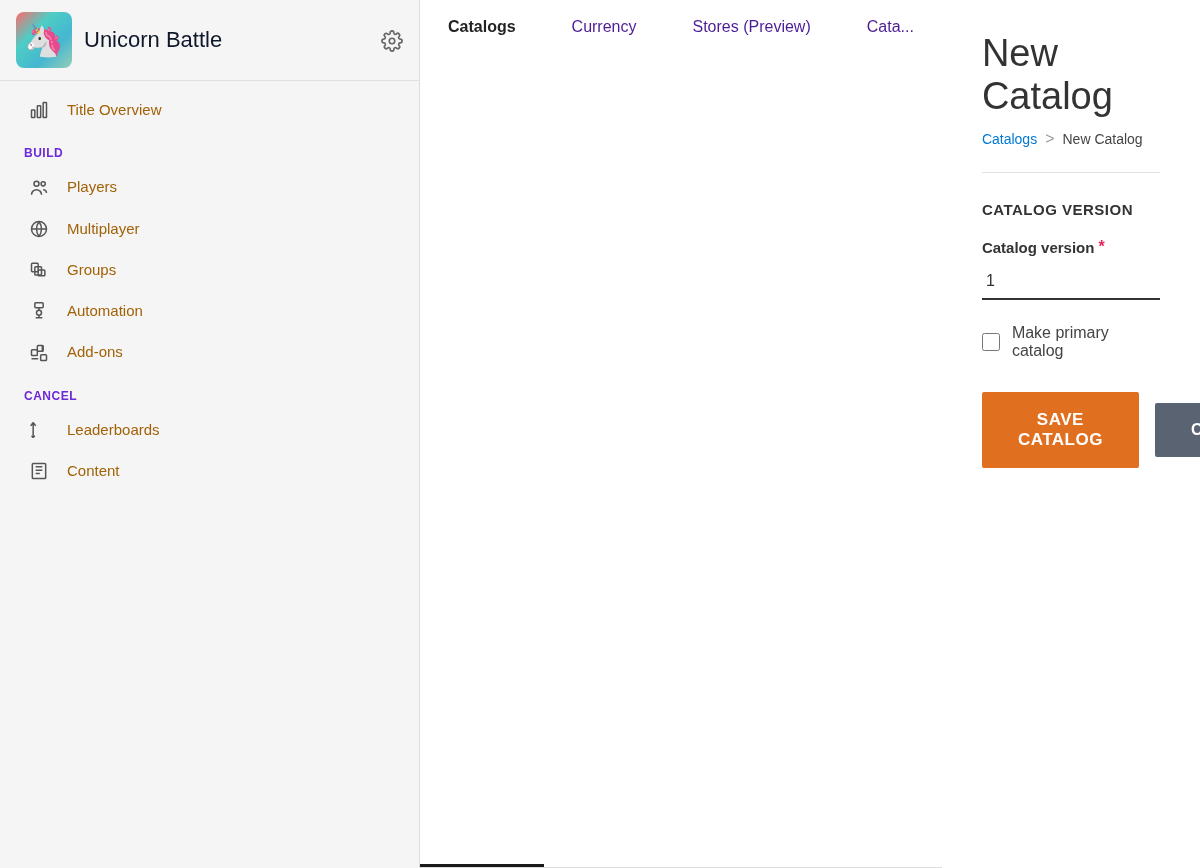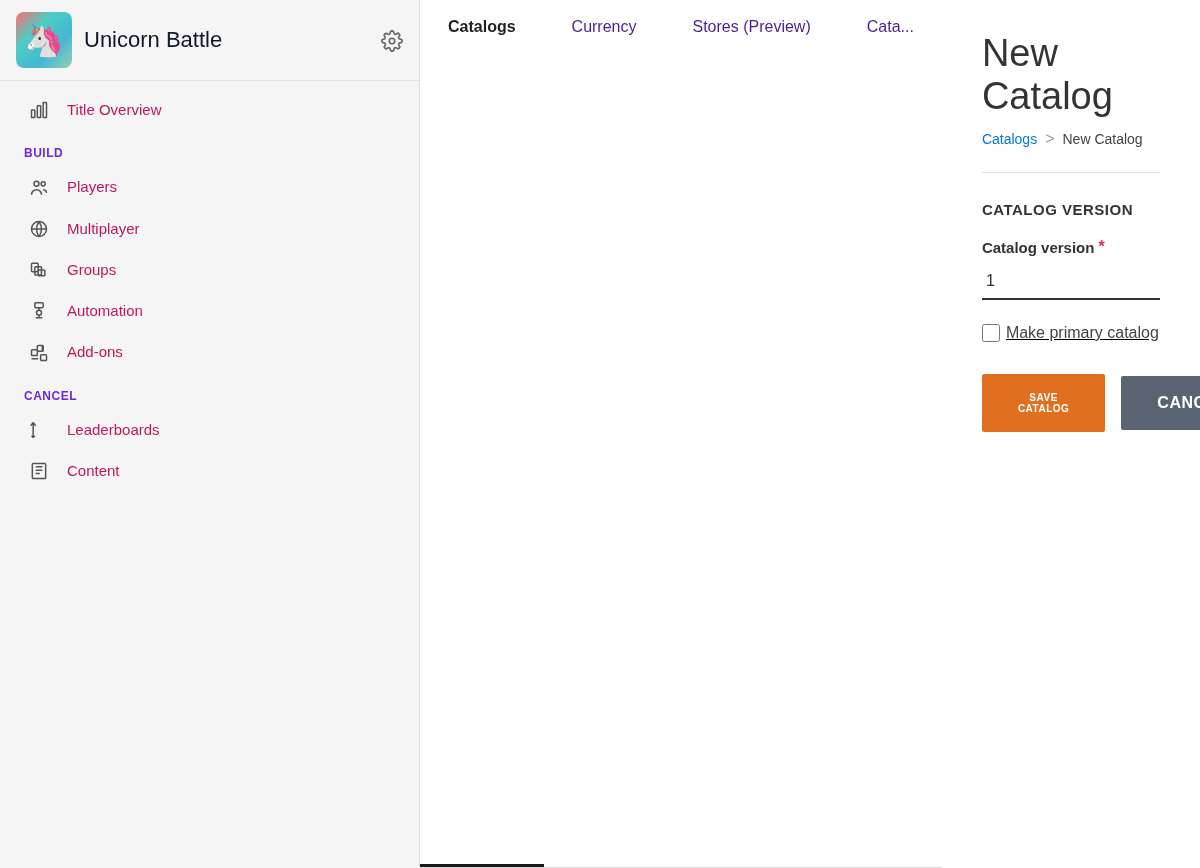--- a/index.html
+++ b/index.html
@@ -52,21 +52,21 @@
       padding: 8px 0;
       overflow-y: auto;
     }
 
     .nav-item {
       display: flex;
       align-items: center;
       padding: 10px 24px;
       gap: 16px;
       cursor: pointer;
-      color: #be185d;
+      color: #a16207;
       font-size: 15px;
       border-left: 3px solid transparent;
     }
 
     .nav-item.active {
       font-weight: 700;
       border-left: 3px solid #e07020;
       background: #f0f0f0;
     }
 
@@ -191,23 +191,22 @@
       font-size: 16px;
       padding: 8px 4px;
       background: transparent;
       color: #333;
       margin-bottom: 24px;
     }
 
     .checkbox-row {
       display: flex;
       align-items: center;
-      gap: 6px;
+      gap: 12px;
       margin-bottom: 32px;
-      text-decoration: underline;
     }
 
     .checkbox {
       width: 18px;
       height: 18px;
       border: 2px solid #666;
       cursor: pointer;
       flex-shrink: 0;
     }
 
@@ -220,21 +219,21 @@
       display: flex;
       gap: 16px;
       align-items: center;
     }
 
     .btn-save {
       background: #e07020;
       color: #fff;
       border: none;
       padding: 18px 36px;
-      font-size: 10px;
+      font-size: 17px;
       font-weight: 700;
       letter-spacing: 0.5px;
       cursor: pointer;
       border-radius: 2px;
     }
 
     .btn-cancel {
       background: #5a6372;
       color: #fff;
       border: none;

